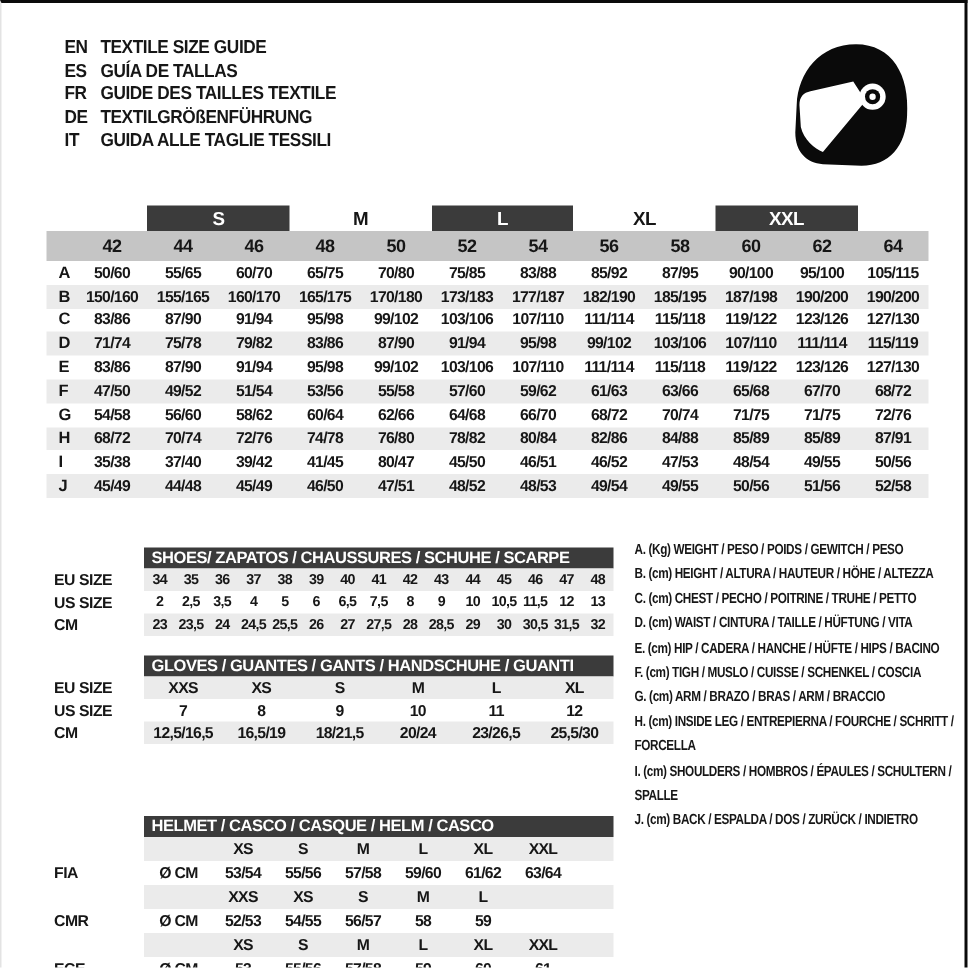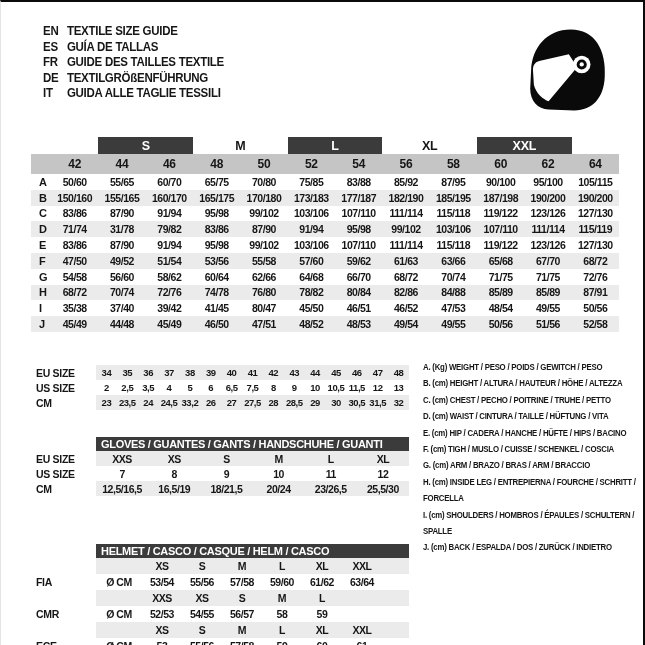--- a/index.html
+++ b/index.html
@@ -165,21 +165,21 @@
         <span class="cell">115/118</span>
         <span class="cell">119/122</span>
         <span class="cell">123/126</span>
         <span class="cell">127/130</span>
       </div>
     </div>
   <div class="mt-row mt-data alt">
       <div class="mt-lbl">D</div>
       <div class="mt-vals">
         <span class="cell">71/74</span>
-        <span class="cell">31/78</span>
+        <span class="cell">75/78</span>
         <span class="cell">79/82</span>
         <span class="cell">83/86</span>
         <span class="cell">87/90</span>
         <span class="cell">91/94</span>
         <span class="cell">95/98</span>
         <span class="cell">99/102</span>
         <span class="cell">103/106</span>
         <span class="cell">107/110</span>
         <span class="cell">111/114</span>
         <span class="cell">115/119</span>
@@ -283,20 +283,21 @@
         <span class="cell">49/54</span>
         <span class="cell">49/55</span>
         <span class="cell">50/56</span>
         <span class="cell">51/56</span>
         <span class="cell">52/58</span>
       </div>
     </div>
 </div>
 
 <div class="lt shoes-tbl">
+  <div class="lt-bar">SHOES/ ZAPATOS / CHAUSSURES / SCHUHE / SCARPE</div>
   <div class="lt-row">
       <div class="lt-lbl">EU SIZE</div>
       <div class="lt-vals cols15 stripe">
         <span class="cell">34</span>
         <span class="cell">35</span>
         <span class="cell">36</span>
         <span class="cell">37</span>
         <span class="cell">38</span>
         <span class="cell">39</span>
         <span class="cell">40</span>
@@ -330,21 +331,21 @@
         <span class="cell">13</span>
       </div>
     </div>
   <div class="lt-row">
       <div class="lt-lbl">CM</div>
       <div class="lt-vals cols15 stripe">
         <span class="cell">23</span>
         <span class="cell">23,5</span>
         <span class="cell">24</span>
         <span class="cell">24,5</span>
-        <span class="cell">33,2</span>
+        <span class="cell">25,5</span>
         <span class="cell">26</span>
         <span class="cell">27</span>
         <span class="cell">27,5</span>
         <span class="cell">28</span>
         <span class="cell">28,5</span>
         <span class="cell">29</span>
         <span class="cell">30</span>
         <span class="cell">30,5</span>
         <span class="cell">31,5</span>
         <span class="cell">32</span>

